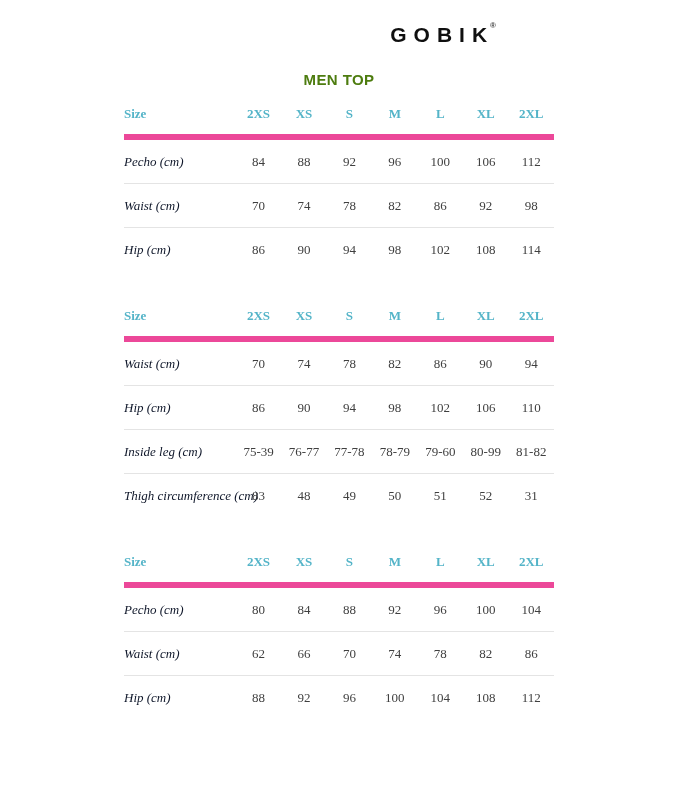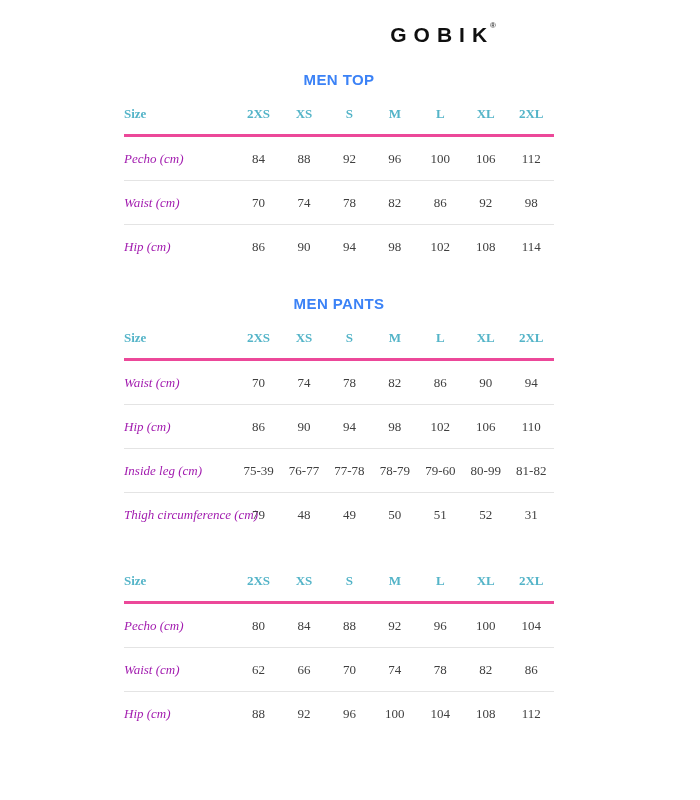--- a/index.html
+++ b/index.html
@@ -46,53 +46,53 @@
     width: 430px;
     margin: 0 0 0 124px;
   }
   .size-section { margin-top: 27px; }
   .size-section.first { margin-top: 26px; }
   .section-title {
     font-family: "Liberation Sans", sans-serif;
     font-weight: 700;
     font-size: 15px;
     letter-spacing: 0.4px;
-    color: #3b82f6;
+    color: #4d7c0f;
     text-align: center;
     margin-bottom: 8px;
   }
   
   table.size-table {
     width: 100%;
     border-collapse: collapse;
     table-layout: fixed;
   }
   table.size-table th {
     font-family: "Liberation Serif", serif;
     font-weight: 700;
     font-size: 13px;
     color: #54b4c8;
     padding: 10px 0 12px 0;
-    border-bottom: 3px solid #ec4899;
+    border-bottom: 6px solid #ec4899;
   }
   table.size-table th.col-label {
     text-align: left;
     width: 26%;
   }
   table.size-table th.col-size {
     width: 10.57%;
   }
   table.size-table td {
     padding: 14px 0 13px 0;
     border-top: 1px solid #e4e4e4;
     font-size: 13px;
   }
   table.size-table td.row-label {
     font-style: italic;
-    color: #a21caf;
+    color: #0f172a;
     text-align: left;
     white-space: nowrap;
   }
   table.size-table td.cell-value {
     color: #3f3f3f;
     text-align: center;
     white-space: nowrap;
   }
 </style>
 </head>
@@ -150,21 +150,20 @@
               <td class="cell-value">98</td>
               <td class="cell-value">102</td>
               <td class="cell-value">108</td>
               <td class="cell-value">114</td>
             </tr>
           </tbody>
         </table>
     </section>
 
     <section class="size-section">
-      <h2 class="section-title">MEN PANTS</h2>
       <table class="size-table">
           <thead>
             <tr>
               <th class="col-label">Size</th>
               <th class="col-size">2XS</th>
               <th class="col-size">XS</th>
               <th class="col-size">S</th>
               <th class="col-size">M</th>
               <th class="col-size">L</th>
               <th class="col-size">XL</th>
@@ -197,21 +196,21 @@
               <td class="cell-value">75-39</td>
               <td class="cell-value">76-77</td>
               <td class="cell-value">77-78</td>
               <td class="cell-value">78-79</td>
               <td class="cell-value">79-60</td>
               <td class="cell-value">80-99</td>
               <td class="cell-value">81-82</td>
             </tr>
             <tr>
               <td class="row-label">Thigh circumference (cm)</td>
-              <td class="cell-value">79</td>
+              <td class="cell-value">83</td>
               <td class="cell-value">48</td>
               <td class="cell-value">49</td>
               <td class="cell-value">50</td>
               <td class="cell-value">51</td>
               <td class="cell-value">52</td>
               <td class="cell-value">31</td>
             </tr>
           </tbody>
         </table>
     </section>

